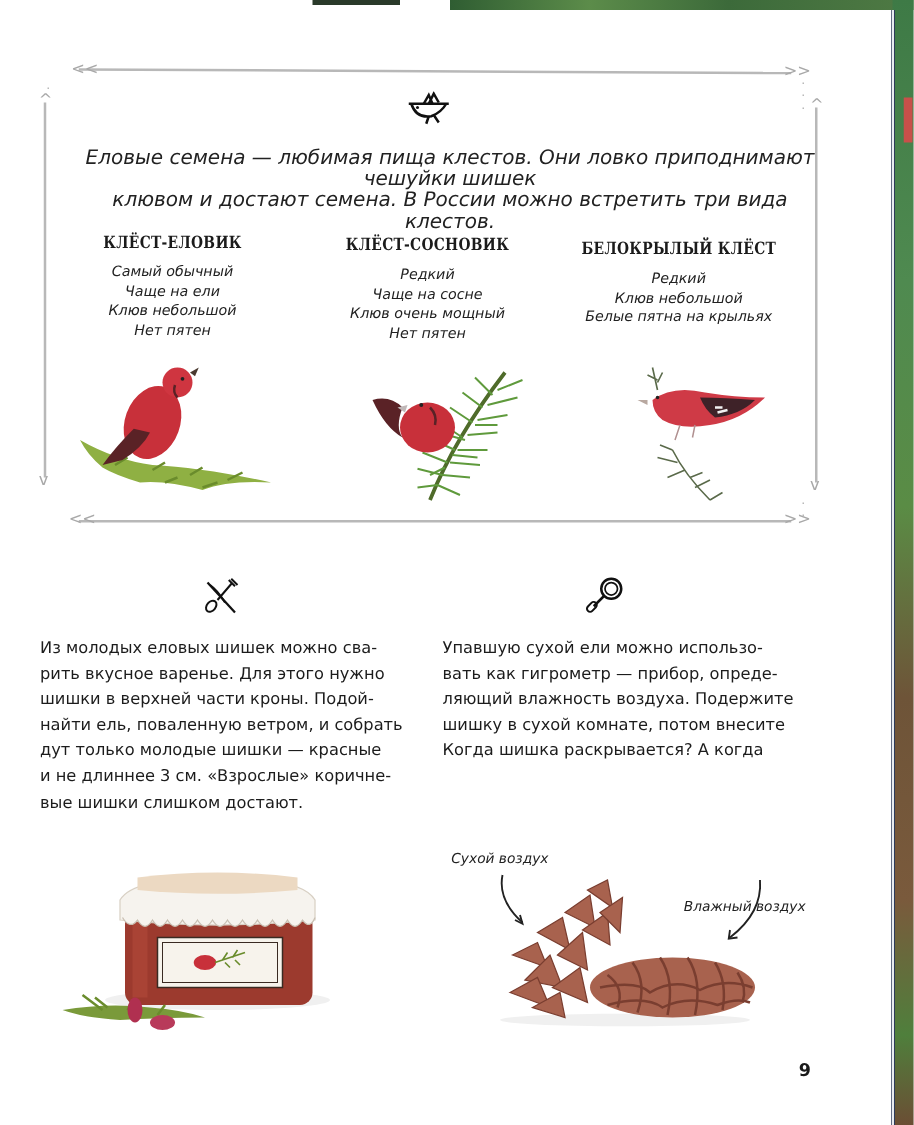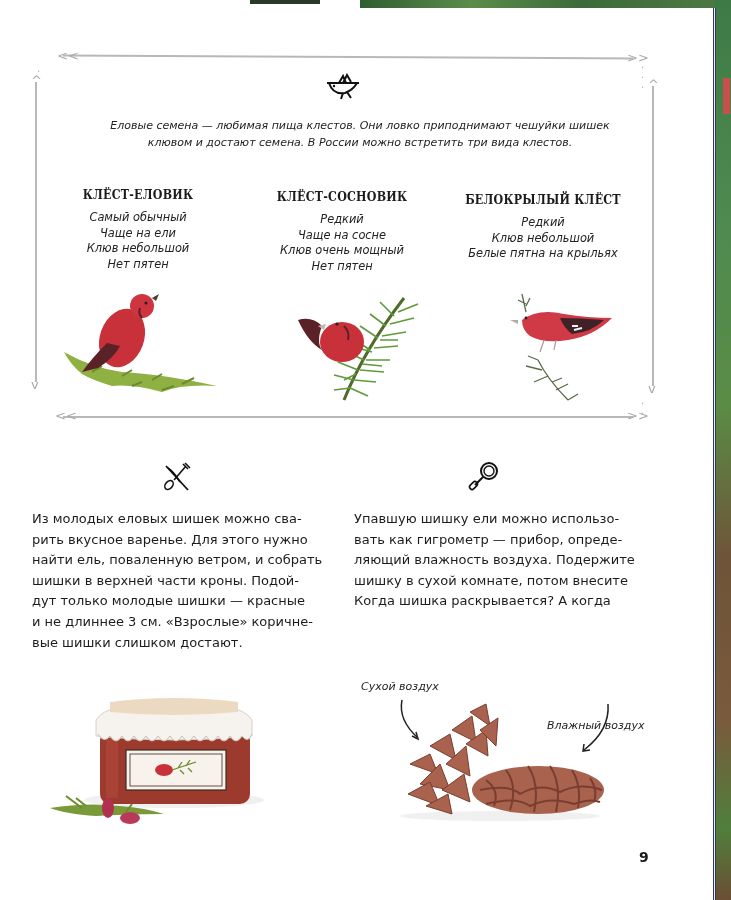--- a/index.html
+++ b/index.html
@@ -21,21 +21,21 @@
   .arrow-line { position: absolute; background: #b8b8b8; }
   .arrow-top { left: 28px; top: 0; width: 570px; height: 1.5px; transform: rotate(0.3deg); }
   .arrow-bottom { left: 28px; top: 360px; width: 570px; height: 1.5px; }
   .arrow-left { left: 0; top: 26px; width: 1.5px; height: 300px; }
   .arrow-right { left: 617px; top: 30px; width: 1.5px; height: 300px; }
   .arrowhead { position: absolute; color: #a8a8a8; font-size: 13px; line-height: 1; }
   .dots { position: absolute; color: #b0b0b0; font-size: 10px; line-height: 1; letter-spacing: 2px; }
 
   .bird-icon { position: absolute; left: 323px; top: 73px; width: 40px; height: 32px; }
   .intro { position: absolute; left: 60px; top: 117px; width: 600px; text-align: center;
-    font-family: "DejaVu Sans", sans-serif; font-style: italic; font-size: 11px; line-height: 17px; color: #222; }
+    font-family: "DejaVu Sans", sans-serif; font-style: italic; font-size: 16px; line-height: 17px; color: #222; }
 
   .species { position: absolute; top: 186px; width: 200px; text-align: center; }
   .species-title { font-family: "DejaVu Serif", serif; font-size: 13.5px; font-weight: bold;
     letter-spacing: 0.3px; color: #1b1b1b; margin-bottom: 8px; transform: scaleX(0.82); }
   .species-line { font-style: italic; font-size: 11.4px; line-height: 15.5px; color: #222; }
   .sp1 { left: 38px; text-align: center; }
   .sp2 { left: 242px; top: 188px; }
   .sp3 { left: 443px; top: 191px; }
 
   .illus { position: absolute; }
@@ -165,29 +165,29 @@
 <svg class="lens-icon" viewBox="0 0 36 36">
   <circle cx="23" cy="13" r="8" stroke="#111" stroke-width="2" fill="none"></circle>
   <circle cx="23" cy="13" r="5" stroke="#111" stroke-width="1.4" fill="none"></circle>
   <path d="M17 19 L9 27" stroke="#111" stroke-width="2"></path>
   <rect x="3" y="25" width="9" height="5" rx="2.5" transform="rotate(-45 7.5 27.5)" stroke="#111" stroke-width="1.6" fill="none"></rect>
 </svg>
 
 <div class="para para-left">
   <div>Из молодых еловых шишек можно сва-</div>
   <div>рить вкусное варенье. Для этого нужно</div>
+  <div>шишки в верхней части кроны. Подой-</div>
   <div>найти ель, поваленную ветром, и собрать</div>
-  <div>шишки в верхней части кроны. Подой-</div>
   <div>дут только молодые шишки — красные</div>
   <div>и не длиннее 3 см. «Взрослые» коричне-</div>
   <div>вые шишки слишком достают.</div>
 </div>
 
 <div class="para para-right">
-  <div>Упавшую шишку ели можно использо-</div>
+  <div>Упавшую сухой ели можно использо-</div>
   <div>вать как гигрометр — прибор, опреде-</div>
   <div>ляющий влажность воздуха. Подержите</div>
   <div>шишку в сухой комнате, потом внесите</div>
   <div>Когда шишка раскрывается? А когда</div>
 </div>
 
 <svg class="illus" style="left:46px;top:690px;" width="220" height="140" viewBox="0 0 220 140">
   <ellipse cx="128" cy="110" rx="90" ry="8" fill="#f0f0f0"></ellipse>
   <rect x="54" y="40" width="150" height="74" rx="10" fill="#9c3a2e"></rect>
   <rect x="60" y="46" width="12" height="62" fill="#b24a3a" opacity="0.6"></rect>

